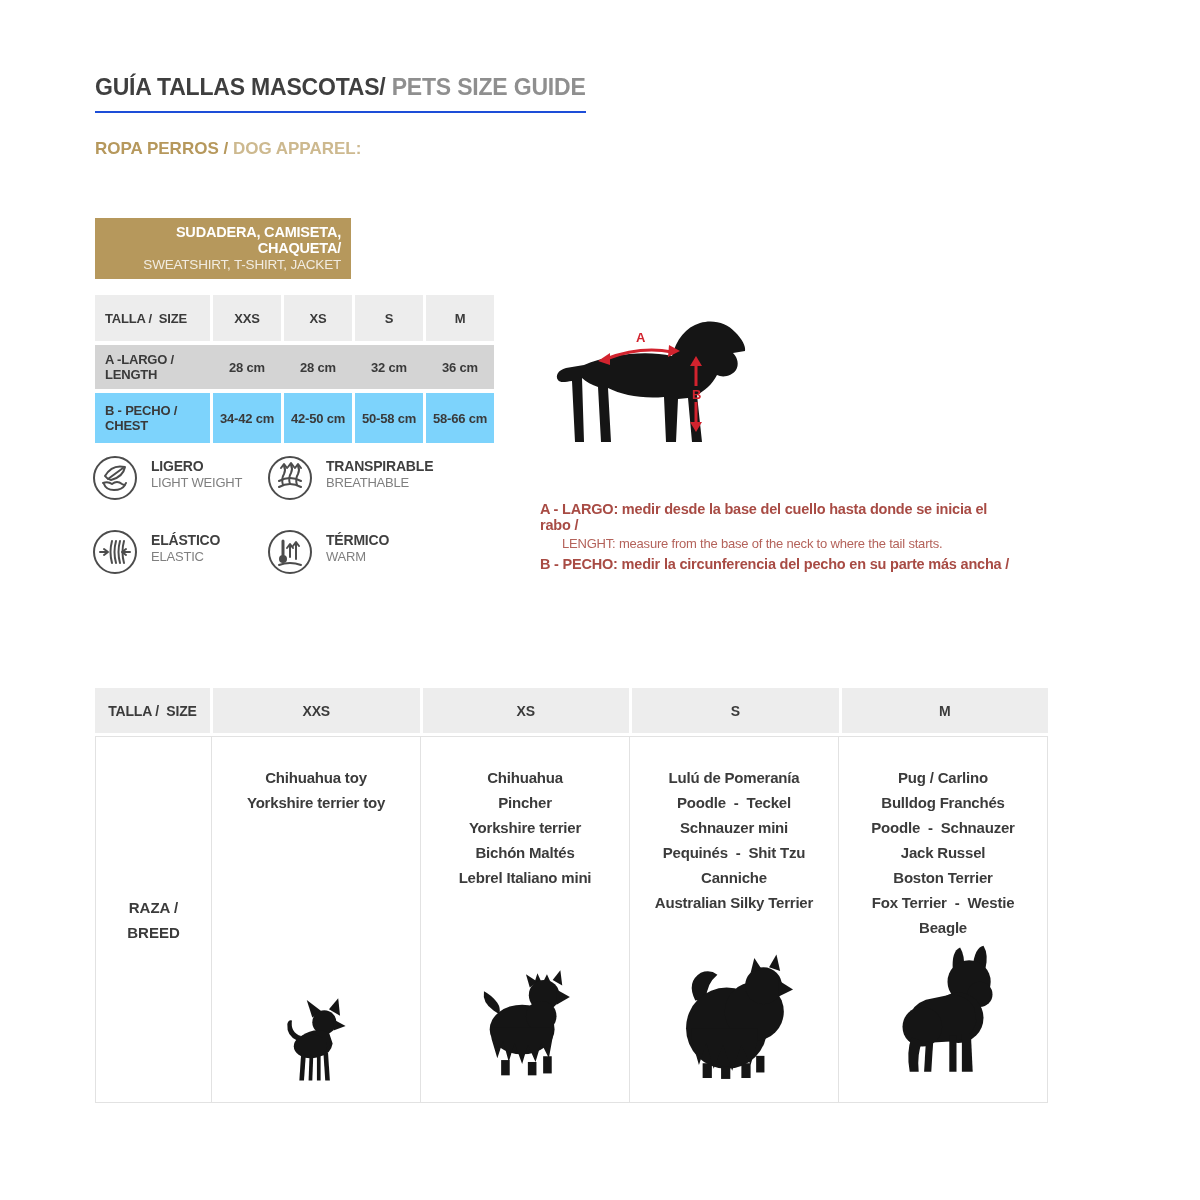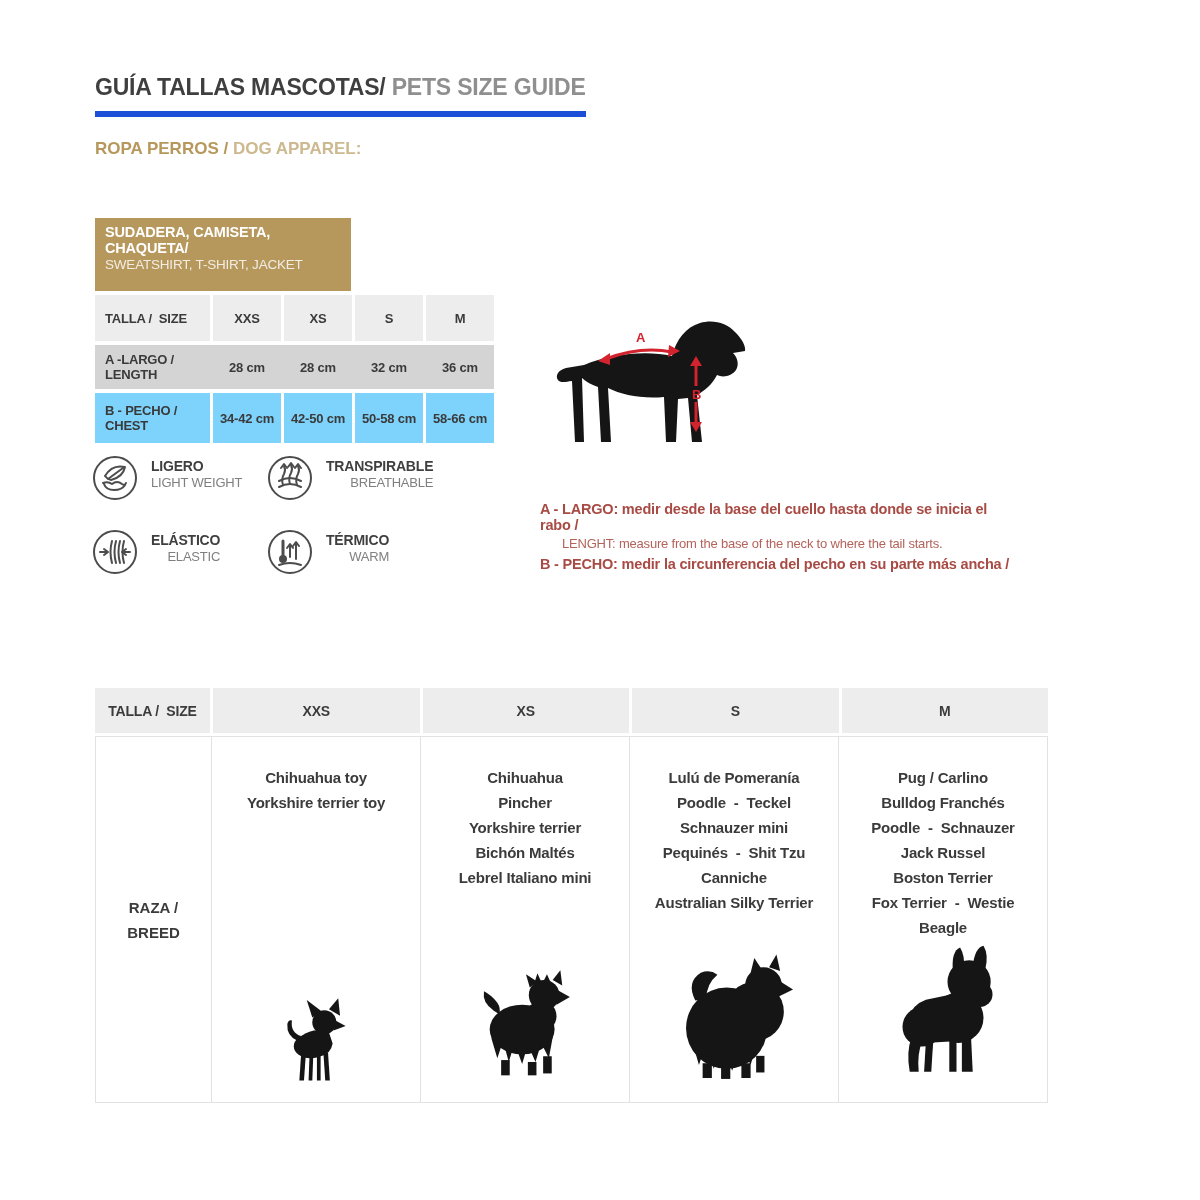--- a/index.html
+++ b/index.html
@@ -2,28 +2,28 @@
 <html style="--accent-tan: #b6985c; --accent-tan-light: #cdb98f; --title-dark: #3f3f3f; --title-gray: #8f8f8f; --note-red: #a84b44; --arrow-red: #d2232e; --table-header-bg: #ededed; --table-row-bg: #d4d4d4; --border-gray: #e2e2e2; --silhouette: #151515; --icon-stroke: #4c4c4c;"><head>
 <meta charset="utf-8">
 <style>
   html,body{margin:0;padding:0;background:#fff;}
   .page{position:relative;width:1200px;height:1200px;background:#fff;overflow:hidden;
         font-family:"Liberation Sans","DejaVu Sans",sans-serif;color:#3b3b3b;}
   .abs{position:absolute;}
 
   
   .title{left:95px;top:74px;font-size:23px;font-weight:bold;letter-spacing:-0.2px;
-         color:var(--title-dark);padding-bottom:10px;border-bottom:6px solid #1d4ed8;white-space:pre;}
+         color:var(--title-dark);padding-bottom:10px;border-bottom:2px solid #1d4ed8;white-space:pre;}
   .title .en{color:var(--title-gray);font-weight:bold;}
   .subtitle{left:95px;top:139px;font-size:17px;font-weight:bold;color:var(--accent-tan);white-space:pre;}
   .subtitle .en{color:var(--accent-tan-light);}
 
   
   .banner{left:95px;top:218px;width:256px;box-sizing:border-box;background:var(--accent-tan);
-          padding:6px 10px 19px 10px;color:#fff;}
+          padding:6px 10px 7px 10px;color:#fff;text-align:right;}
   .banner .l1{font-size:14.5px;font-weight:bold;letter-spacing:-0.2px;}
   .banner .l2{font-size:13.5px;color:rgba(255,255,255,0.82);letter-spacing:-0.2px;margin-top:1px;}
 
   
   .size-table{left:95px;top:295px;width:399px;}
   .strow{display:grid;grid-template-columns:115px 68px 68px 68px 68px;column-gap:3px;margin-bottom:4px;}
   .strow .cell{display:flex;align-items:center;justify-content:center;font-size:13px;font-weight:bold;
                color:#3a3a3a;white-space:pre-wrap;letter-spacing:-0.2px;}
   .strow .cell:first-child{justify-content:flex-start;padding-left:10px;}
   .st-head .cell{background:var(--table-header-bg);height:46px;}
@@ -32,21 +32,21 @@
   .st-b .cell{height:50px;background:#7dd3fc;}
 
   
   .diagram{left:550px;top:296px;width:215px;height:155px;}
 
   
   .features{left:92px;top:455px;display:grid;grid-template-columns:175px 240px;row-gap:28px;}
   .feature{display:flex;align-items:flex-start;gap:13px;}
   .feature svg{flex:0 0 auto;}
   .feature .es{font-size:14px;font-weight:bold;color:var(--title-dark);letter-spacing:-0.2px;margin-top:3px;}
-  .feature .en{font-size:13px;color:#7f7f7f;letter-spacing:-0.2px;margin-top:1px;text-align:right;}
+  .feature .en{font-size:13px;color:#7f7f7f;letter-spacing:-0.2px;margin-top:1px;}
   .ficon{stroke:var(--icon-stroke);stroke-width:2;fill:none;stroke-linecap:round;stroke-linejoin:round;}
 
   
   .notes{left:540px;top:501px;width:470px;color:var(--note-red);}
   .notes .es{font-size:14.5px;font-weight:bold;letter-spacing:-0.2px;}
   .notes .en{font-size:13px;padding-left:22px;margin:3px 0 5px 0;letter-spacing:-0.2px;color:#b4625a;}
 
   
   .breed-table{left:95px;top:688px;width:953px;}
   .bt-head{display:grid;grid-template-columns:115px repeat(4,1fr);column-gap:3px;}

